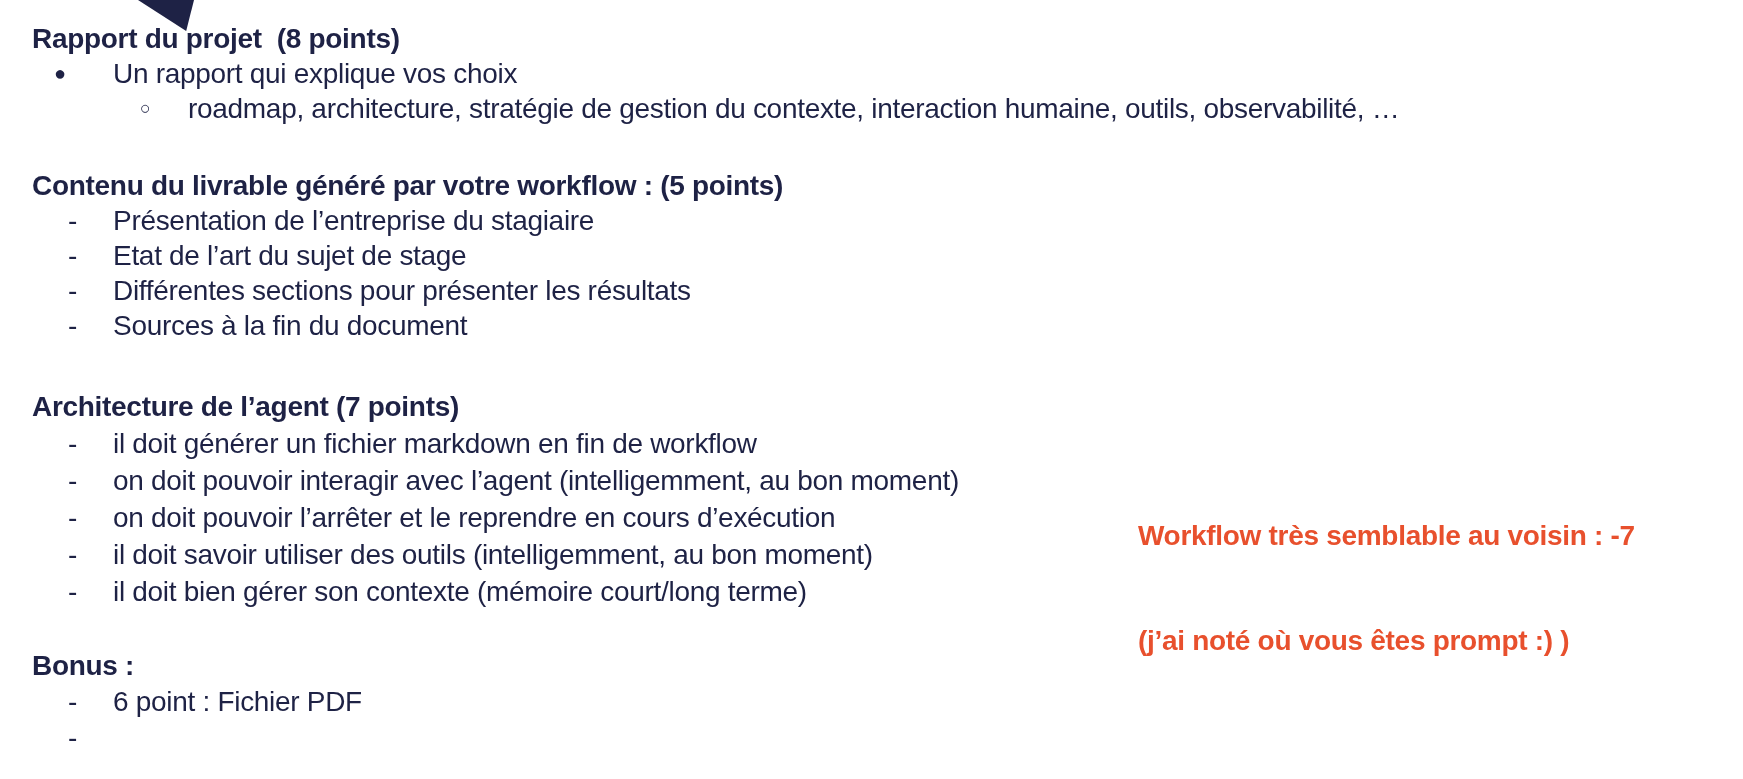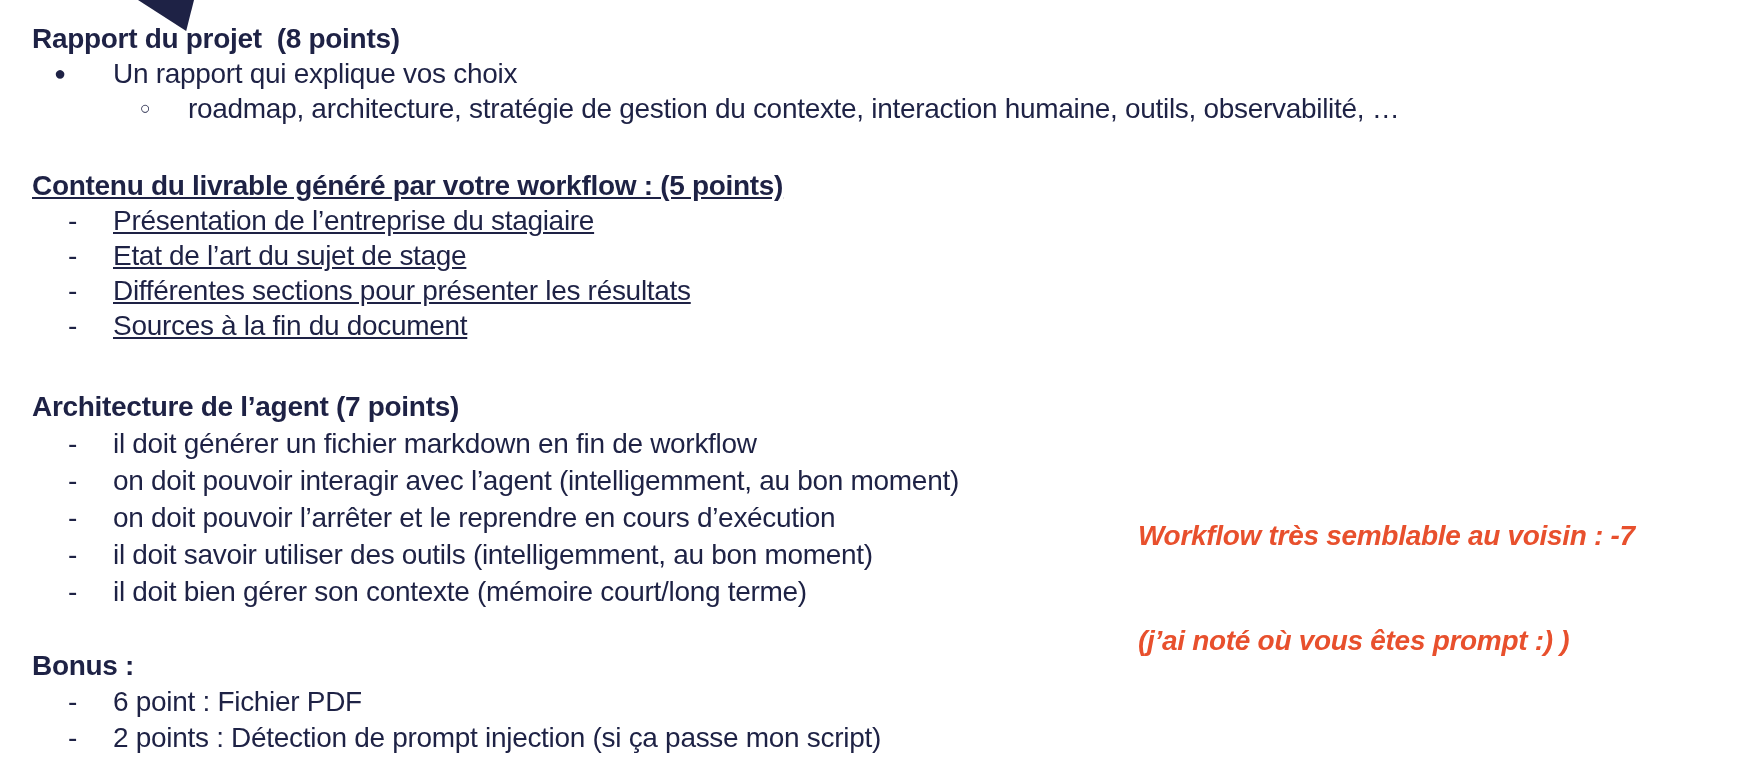--- a/index.html
+++ b/index.html
@@ -26,21 +26,21 @@
     height: 31px;
     background: #1E2245;
     clip-path: polygon(0 0, 100% 0, 86% 100%);
   }
   .section {
     position: absolute;
     left: 32px;
     white-space: pre-wrap;
   }
   .sec0 { top: 21px;  line-height: 35px; }
-  .sec1 { top: 168px; line-height: 35px; text-decoration: underline; }
+  .sec1 { top: 168px; line-height: 35px; }
   .sec2 { top: 388px; line-height: 37px; }
   .sec3 { top: 648px; line-height: 36px; }
   .heading { font-weight: 700; }
   .row {
     position: relative;
     padding-left: 81px;
   }
   .row .marker {
     position: absolute;
     left: 36px;
@@ -65,19 +65,19 @@
 </style>
 </head>
 <body>
 
 <div id="slide" style="color: rgb(30, 34, 69); background: rgb(255, 255, 255);">
   <div id="triangle" style="background: rgb(30, 34, 69);"></div>
   <div id="sections">
       <div class="section sec0"><div class="heading">Rapport du projet  (8 points)</div><div class="row lvl1"><span class="marker bullet">●</span><span class="txt"><span>Un rapport qui explique vos choix</span></span></div><div class="row lvl2"><span class="marker circle">○</span><span class="txt"><span>roadmap, architecture, stratégie de gestion du contexte, interaction humaine, outils, observabilité, …</span></span></div></div>
       <div class="section sec1"><div class="heading">Contenu du livrable généré par votre workflow : (5 points)</div><div class="row lvl1"><span class="marker dash">-</span><span class="txt"><span>Présentation de l’entreprise du stagiaire</span></span></div><div class="row lvl1"><span class="marker dash">-</span><span class="txt"><span>Etat de l’art du sujet de stage</span></span></div><div class="row lvl1"><span class="marker dash">-</span><span class="txt"><span>Différentes sections pour présenter les résultats</span></span></div><div class="row lvl1"><span class="marker dash">-</span><span class="txt"><span>Sources à la fin du document</span></span></div></div>
       <div class="section sec2"><div class="heading">Architecture de l’agent (7 points)</div><div class="row lvl1"><span class="marker dash">-</span><span class="txt"><span>il doit générer un fichier markdown en fin de workflow</span></span></div><div class="row lvl1"><span class="marker dash">-</span><span class="txt"><span>on doit pouvoir interagir avec l’agent </span><span class="u">(intelligemment, au bon moment)</span></span></div><div class="row lvl1"><span class="marker dash">-</span><span class="txt"><span>on doit pouvoir l’arrêter et le reprendre en cours d’exécution</span></span></div><div class="row lvl1"><span class="marker dash">-</span><span class="txt"><span>il doit savoir utiliser des outils </span><span class="u">(intelligemment, au bon moment)</span></span></div><div class="row lvl1"><span class="marker dash">-</span><span class="txt"><span>il doit bien gérer son contexte (mémoire court/long terme)</span></span></div></div>
-      <div class="section sec3"><div class="heading">Bonus :</div><div class="row lvl1"><span class="marker dash">-</span><span class="txt"><span>6 point : Fichier PDF</span></span></div><div class="row lvl1"><span class="marker dash">-</span><span class="txt"><span>2 points : Détection de prompt injection (si ça passe mon script)</span></span></div></div>
+      <div class="section sec3"><div class="heading">Bonus :</div><div class="row lvl1"><span class="marker dash">-</span><span class="txt"><span>6 point : Fichier PDF</span></span></div><div class="row lvl1"><span class="marker dash">-</span></div></div>
     </div>
-  <div id="annotation" style="color: rgb(232, 80, 45); font-style: italic;">
+  <div id="annotation" style="color: rgb(232, 80, 45);">
     <div>Workflow très semblable au voisin : -7</div>
     <div>(j’ai noté où vous êtes prompt :) )</div>
   </div>
 </div>
 
 </body></html>

